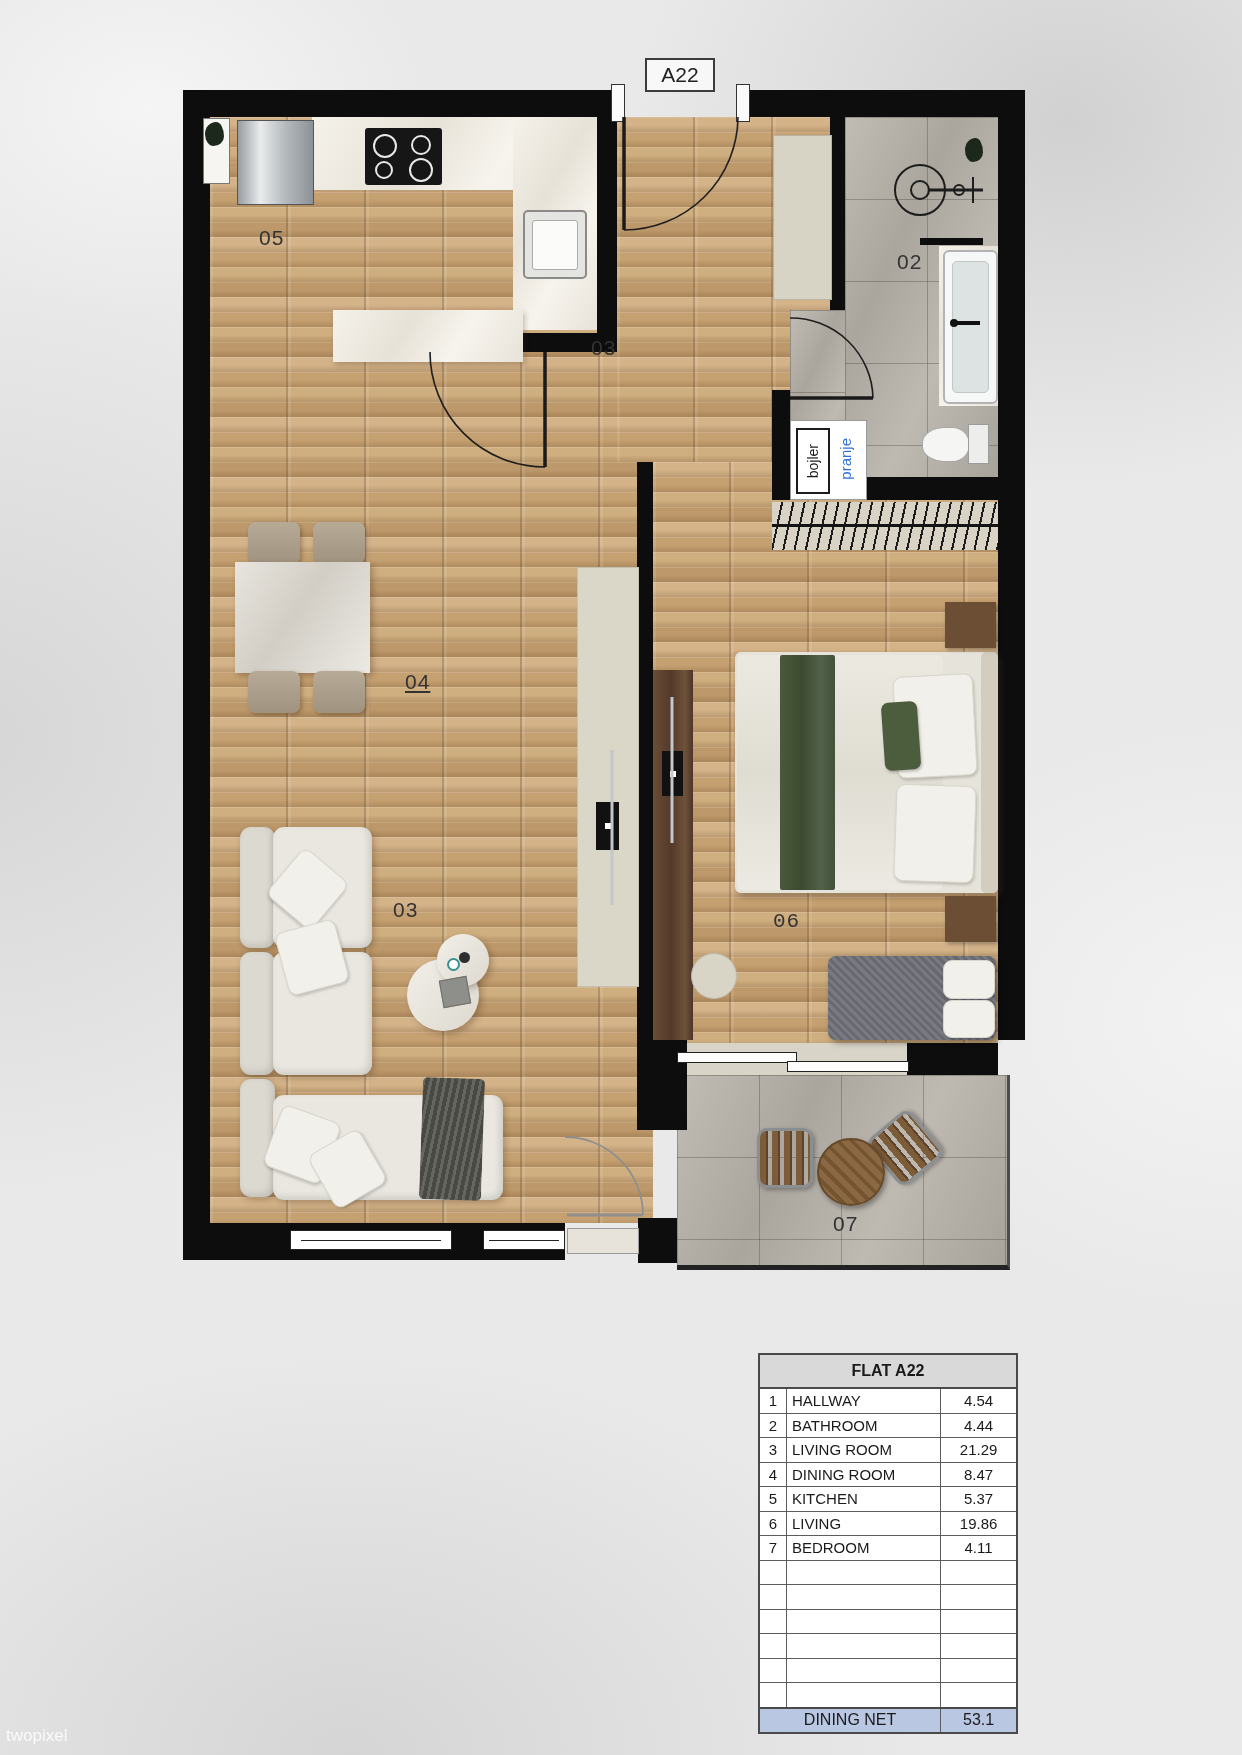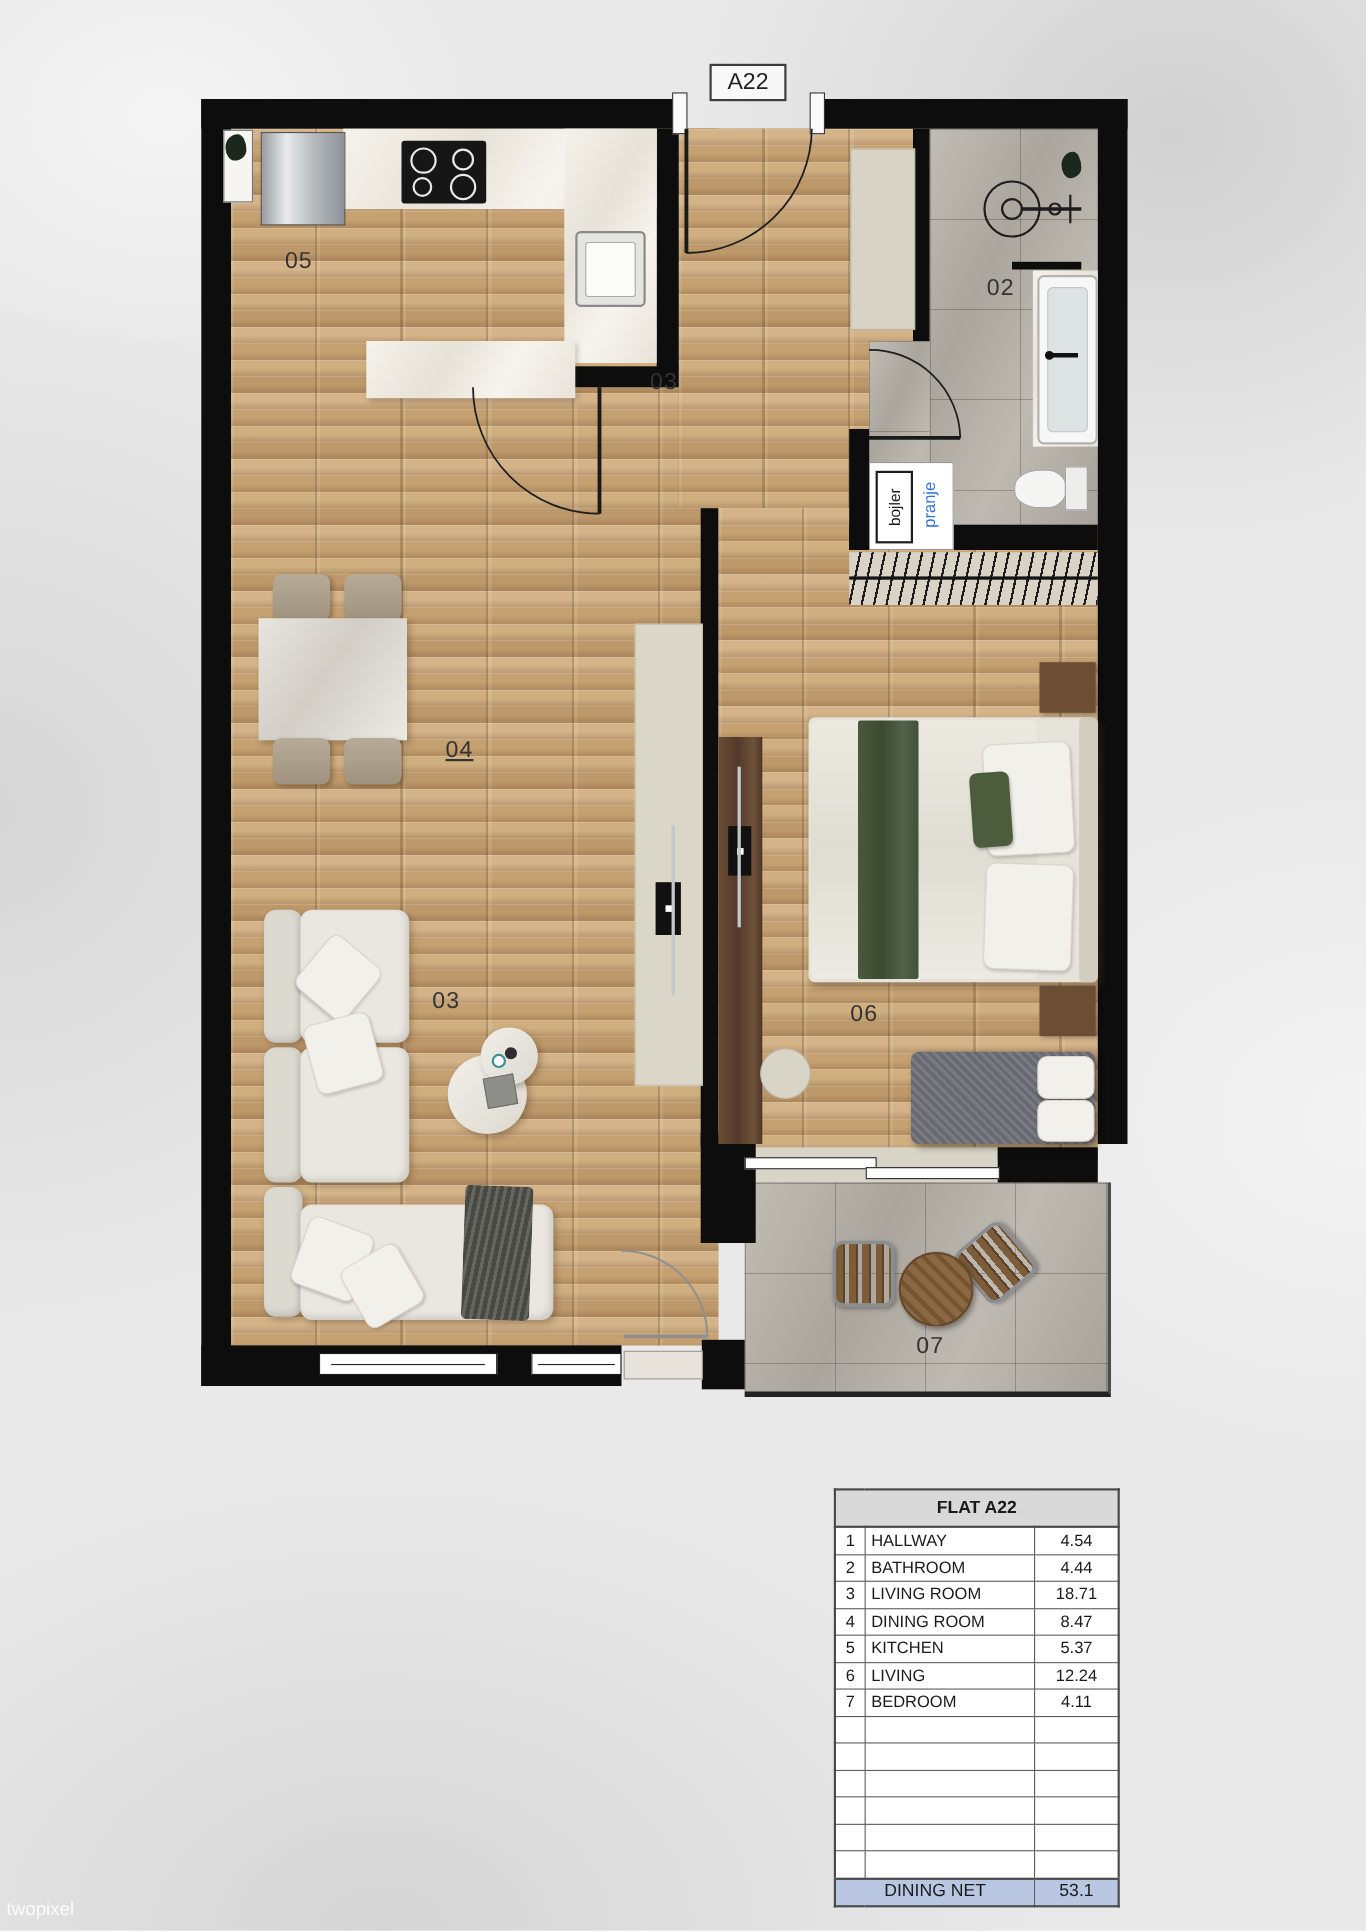--- a/index.html
+++ b/index.html
@@ -230,21 +230,21 @@
 
     <div class="tchair" style="left:574px;top:1038px;width:50px;height:54px;"></div>
     <div class="tchair" style="left:694px;top:1028px;width:50px;height:54px;transform:rotate(-40deg);"></div>
     <div class="ttable" style="left:634px;top:1048px;width:64px;height:64px;"></div>
 
     <div class="room-label" style="left:76px;top:136px;">05</div>
     <div class="room-label" style="left:408px;top:246px;">03</div>
     <div class="room-label" style="left:714px;top:160px;">02</div>
     <div class="room-label" style="left:222px;top:580px;text-decoration:underline;">04</div>
     <div class="room-label" style="left:210px;top:808px;">03</div>
-    <div class="room-label" style="left:590px;top:820px;">06</div>
+    <div class="room-label" style="left:590px;top:820px;font-family:Liberation Mono, monospace;">06</div>
     <div class="room-label" style="left:650px;top:1122px;">07</div>
 
     <svg class="svgo" width="842" height="1175" viewBox="0 0 842 1175">
       <path d="M 441 140 A 114 114 0 0 0 555 27" fill="none" stroke="#1e1e1e" stroke-width="1.6"></path>
       <line x1="441" y1="27" x2="441" y2="140" stroke="#1a1a1a" stroke-width="3.5"></line>
       <path d="M 247 262 A 115 115 0 0 0 362 377" fill="none" stroke="#1e1e1e" stroke-width="1.6"></path>
       <line x1="362" y1="262" x2="362" y2="377" stroke="#1a1a1a" stroke-width="3.5"></line>
       <path d="M 690 308 A 82 82 0 0 0 607 228" fill="none" stroke="#1e1e1e" stroke-width="1.6"></path>
       <line x1="607" y1="308" x2="690" y2="308" stroke="#1a1a1a" stroke-width="3.5"></line>
       <path d="M 382 1047 A 78 78 0 0 1 460 1125" fill="none" stroke="#8f8f8f" stroke-width="1.8"></path>
@@ -276,36 +276,36 @@
           <td class="c-val">4.54</td>
         </tr>
       <tr>
           <td class="c-num">2</td>
           <td class="c-name">BATHROOM</td>
           <td class="c-val">4.44</td>
         </tr>
       <tr>
           <td class="c-num">3</td>
           <td class="c-name">LIVING ROOM</td>
-          <td class="c-val">18.71</td>
+          <td class="c-val">21.29</td>
         </tr>
       <tr>
           <td class="c-num">4</td>
           <td class="c-name">DINING ROOM</td>
           <td class="c-val">8.47</td>
         </tr>
       <tr>
           <td class="c-num">5</td>
           <td class="c-name">KITCHEN</td>
           <td class="c-val">5.37</td>
         </tr>
       <tr>
           <td class="c-num">6</td>
           <td class="c-name">LIVING</td>
-          <td class="c-val">12.24</td>
+          <td class="c-val">19.86</td>
         </tr>
       <tr>
           <td class="c-num">7</td>
           <td class="c-name">BEDROOM</td>
           <td class="c-val">4.11</td>
         </tr>
       <tr>
           <td class="c-num"></td>
           <td class="c-name"></td>
           <td class="c-val"></td>

